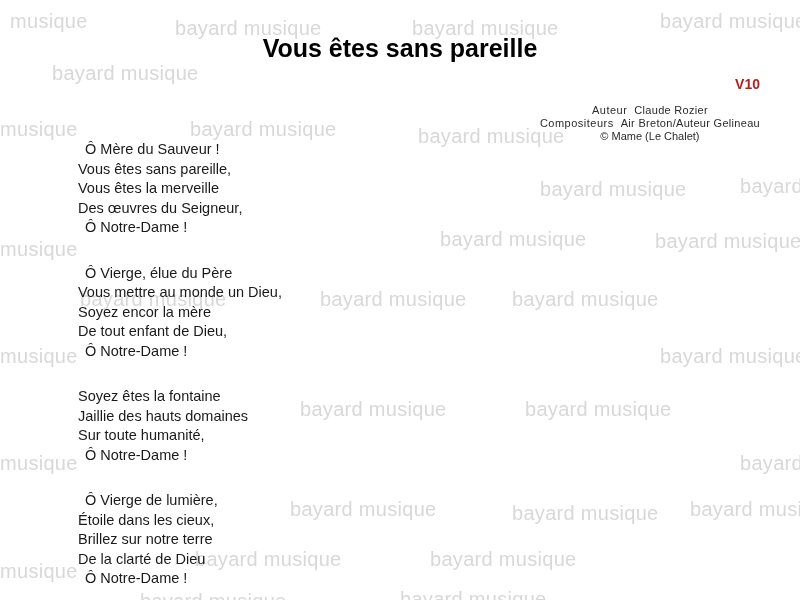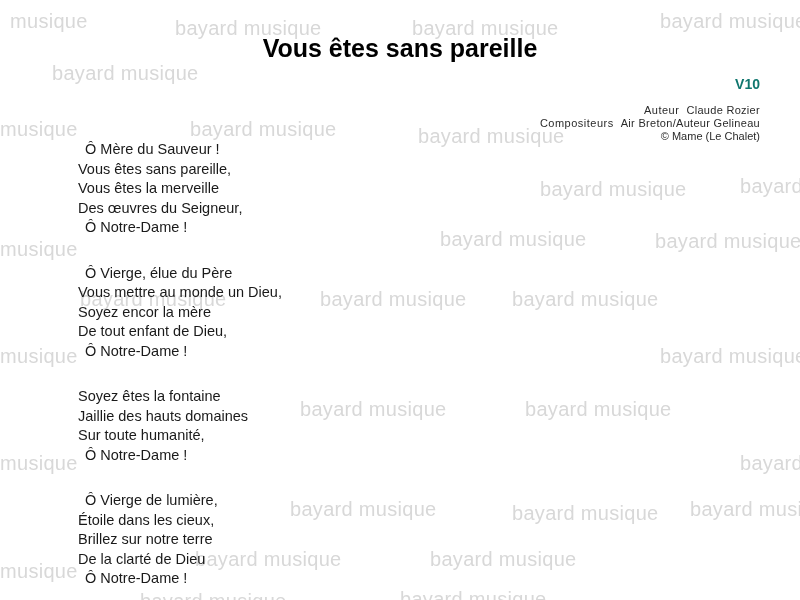--- a/index.html
+++ b/index.html
@@ -57,28 +57,28 @@
     font-family: "Liberation Sans", sans-serif;
     color: #000000;
   }
 
   #ref-code {
     position: absolute;
     top: 76px;
     right: 40px;
     font-size: 14px;
     font-weight: bold;
-    color: #0f766e;
+    color: #b91c1c;
   }
 
   #credits {
     position: absolute;
     top: 104px;
     right: 40px;
-    text-align: right;
+    text-align: center;
     font-size: 11px;
     color: #2b2b2b;
     line-height: 13px;
   }
   .credit-line {
     display: block;
     white-space: nowrap;
   }
   .credit-label {
     letter-spacing: 0.5px;

